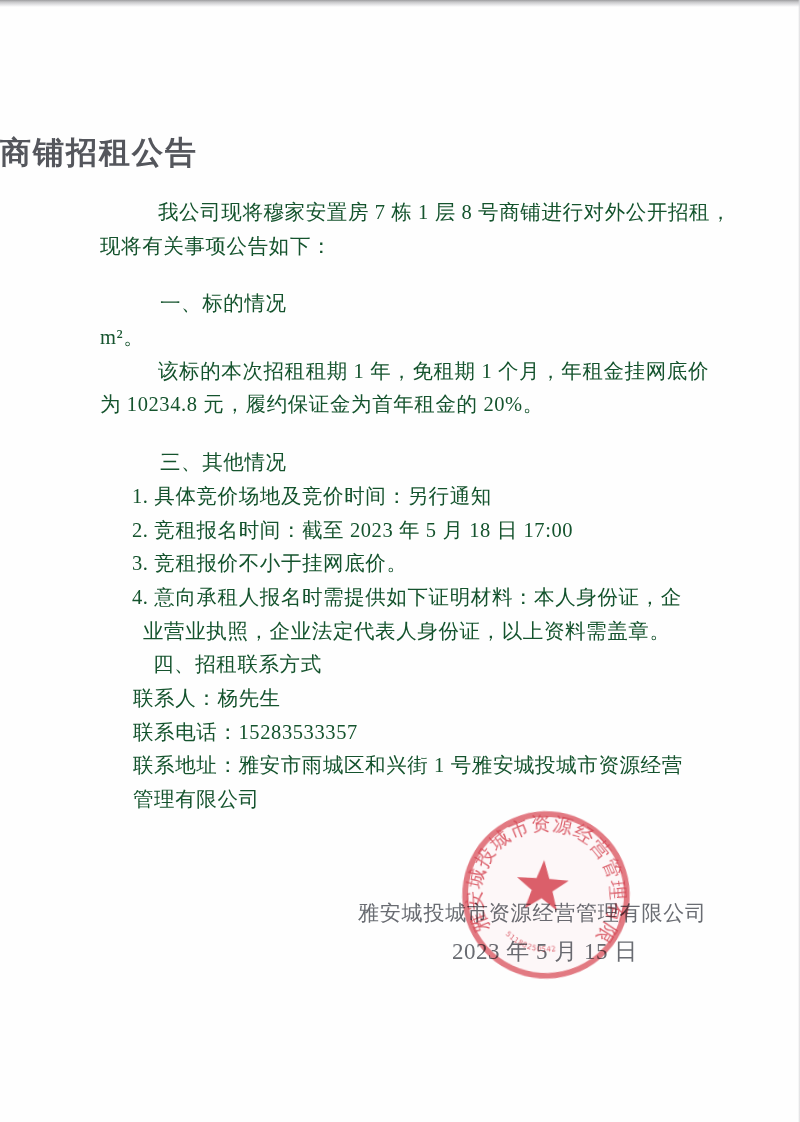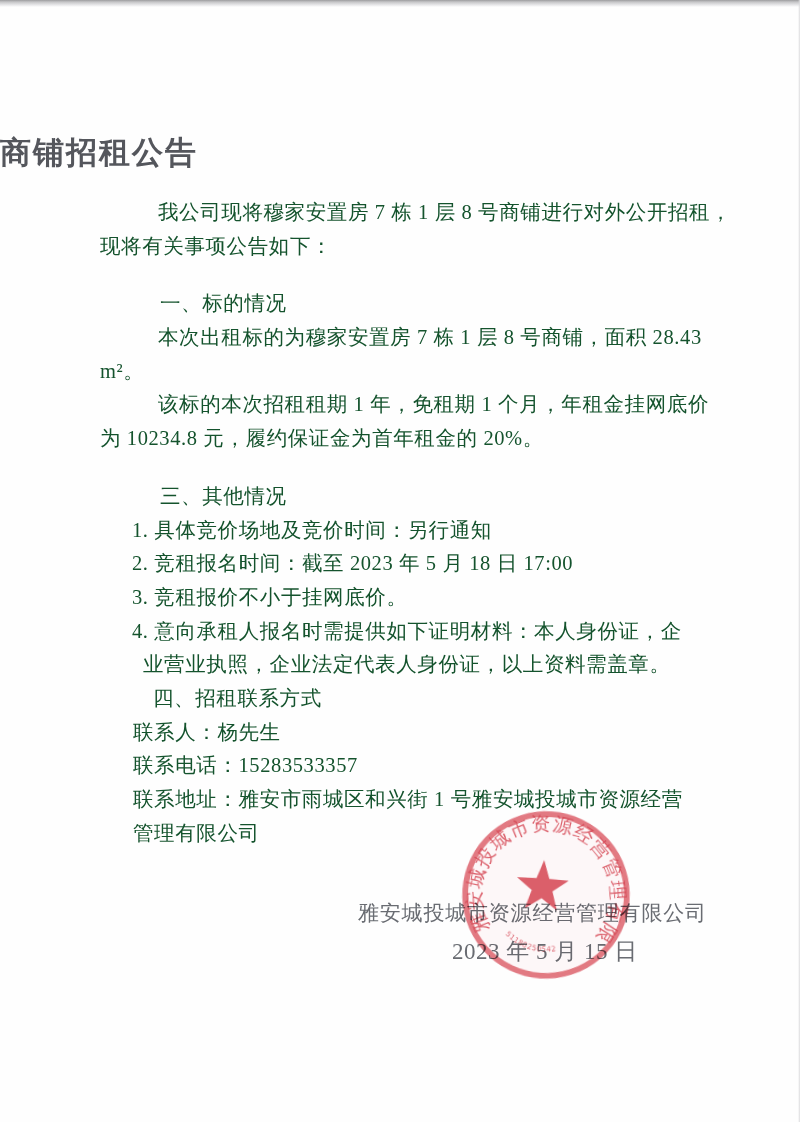--- a/index.html
+++ b/index.html
@@ -96,21 +96,20 @@
 
   <div class="scan-top-edge"></div>
   <div class="scan-right-edge"></div>
 
   <div class="doc-title">商铺招租公告</div>
 
   <div class="body-block">
     <div class="ln indent">我公司现将穆家安置房 7 栋 1 层 8 号商铺进行对外公开招租，</div>
     <div class="ln flush">现将有关事项公告如下：</div>
     <div class="ln heading">一、标的情况</div>
-    <div class="ln indent">本次出租标的为穆家安置房 7 栋 1 层 8 号商铺，面积 28.43</div>
     <div class="ln flush">m²。</div>
     <div class="ln indent">该标的本次招租租期 1 年，免租期 1 个月，年租金挂网底价</div>
     <div class="ln flush">为 10234.8 元，履约保证金为首年租金的 20%。</div>
     <div class="ln heading">三、其他情况</div>
     <div class="ln item">1. 具体竞价场地及竞价时间：另行通知</div>
     <div class="ln item">2. 竞租报名时间：截至 2023 年 5 月 18 日 17:00</div>
     <div class="ln item">3. 竞租报价不小于挂网底价。</div>
     <div class="ln item">4. 意向承租人报名时需提供如下证明材料：本人身份证，企</div>
     <div class="ln cont">业营业执照，企业法定代表人身份证，以上资料需盖章。</div>
     <div class="ln heading2">四、招租联系方式</div>

